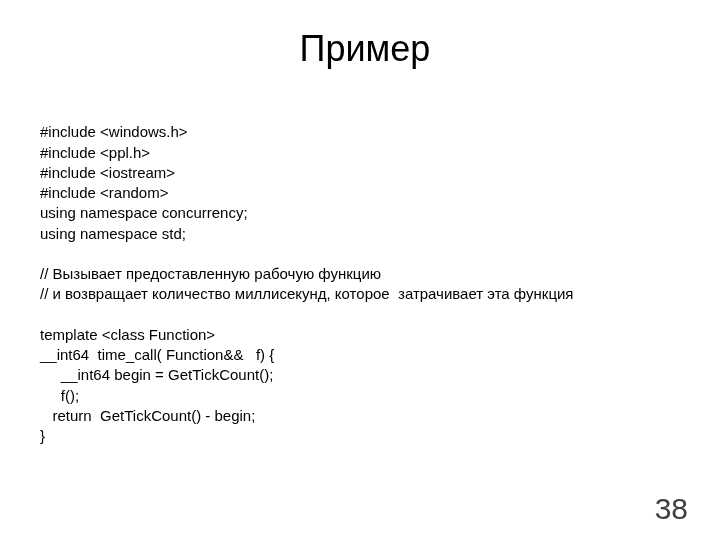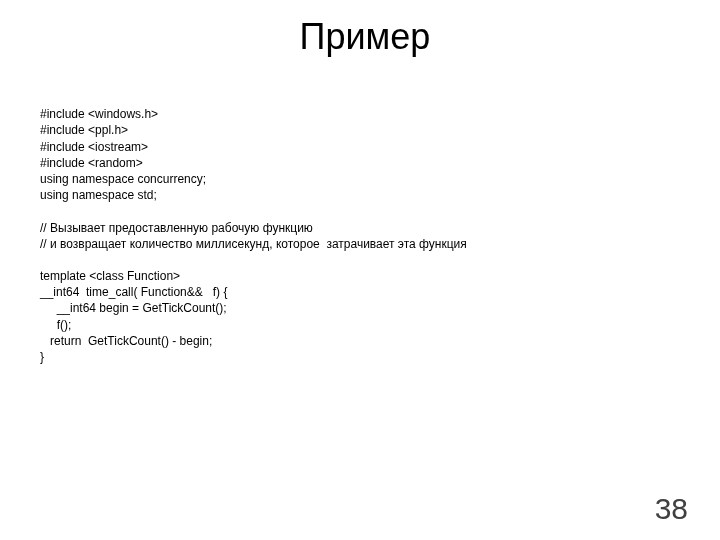--- a/index.html
+++ b/index.html
@@ -11,32 +11,32 @@
       width: 720px;
       height: 540px;
       background: #ffffff;
       font-family: Arial, Helvetica, sans-serif;
       position: relative;
       overflow: hidden;
     }
     .slide {
       width: 100%;
       height: 100%;
-      padding: 8px 30px 20px 40px;
+      padding: 20px 30px 20px 40px;
     }
     .title {
       text-align: center;
       font-size: 36px;
       font-weight: normal;
       color: #000;
       margin-top: 8px;
       margin-bottom: 32px;
     }
     .code-block {
-      font-size: 12px;
+      font-size: 15px;
       line-height: 1.35;
       color: #000;
       white-space: pre;
       font-family: Arial, Helvetica, sans-serif;
     }
     .page-number {
       position: absolute;
       bottom: 14px;
       right: 32px;
       font-size: 30px;

